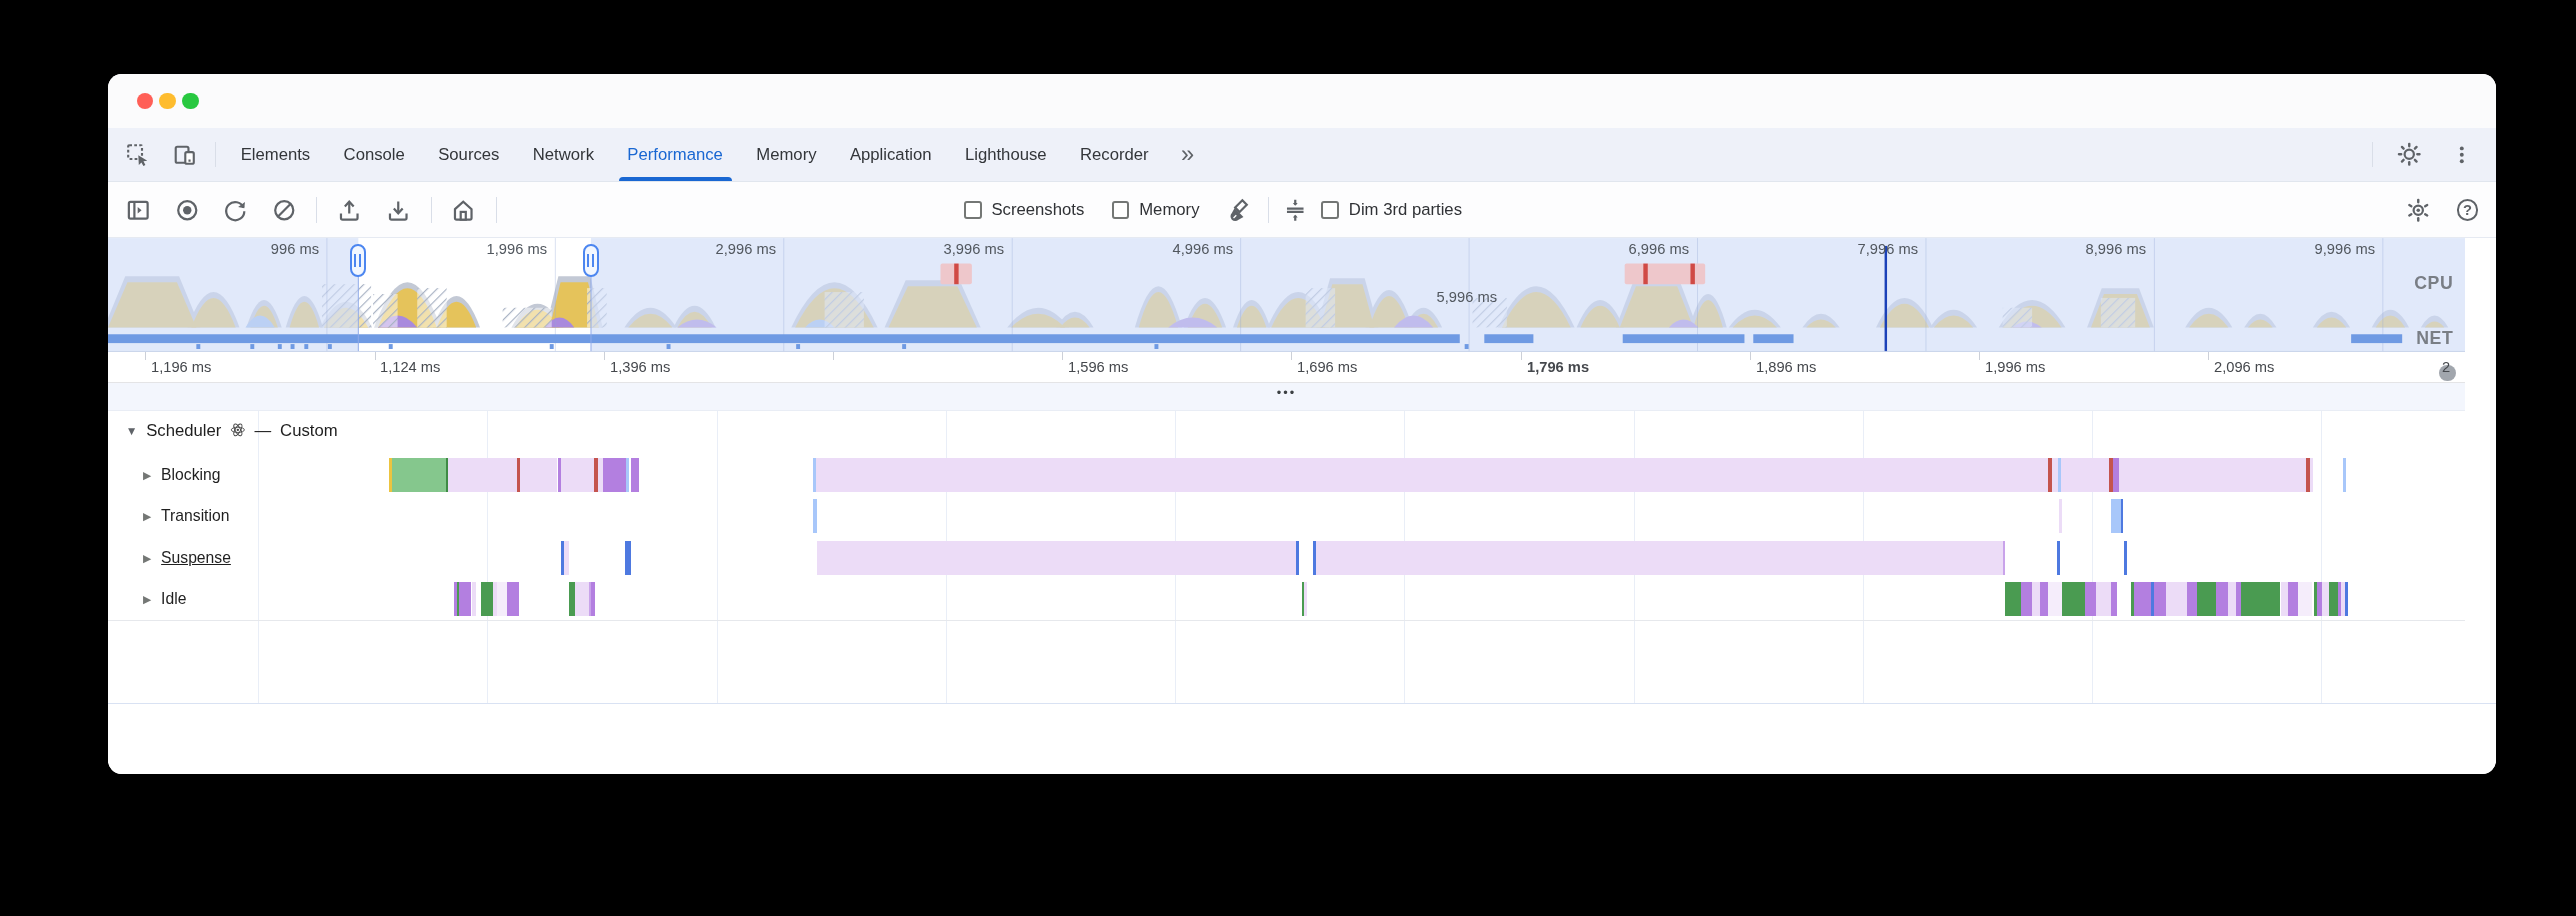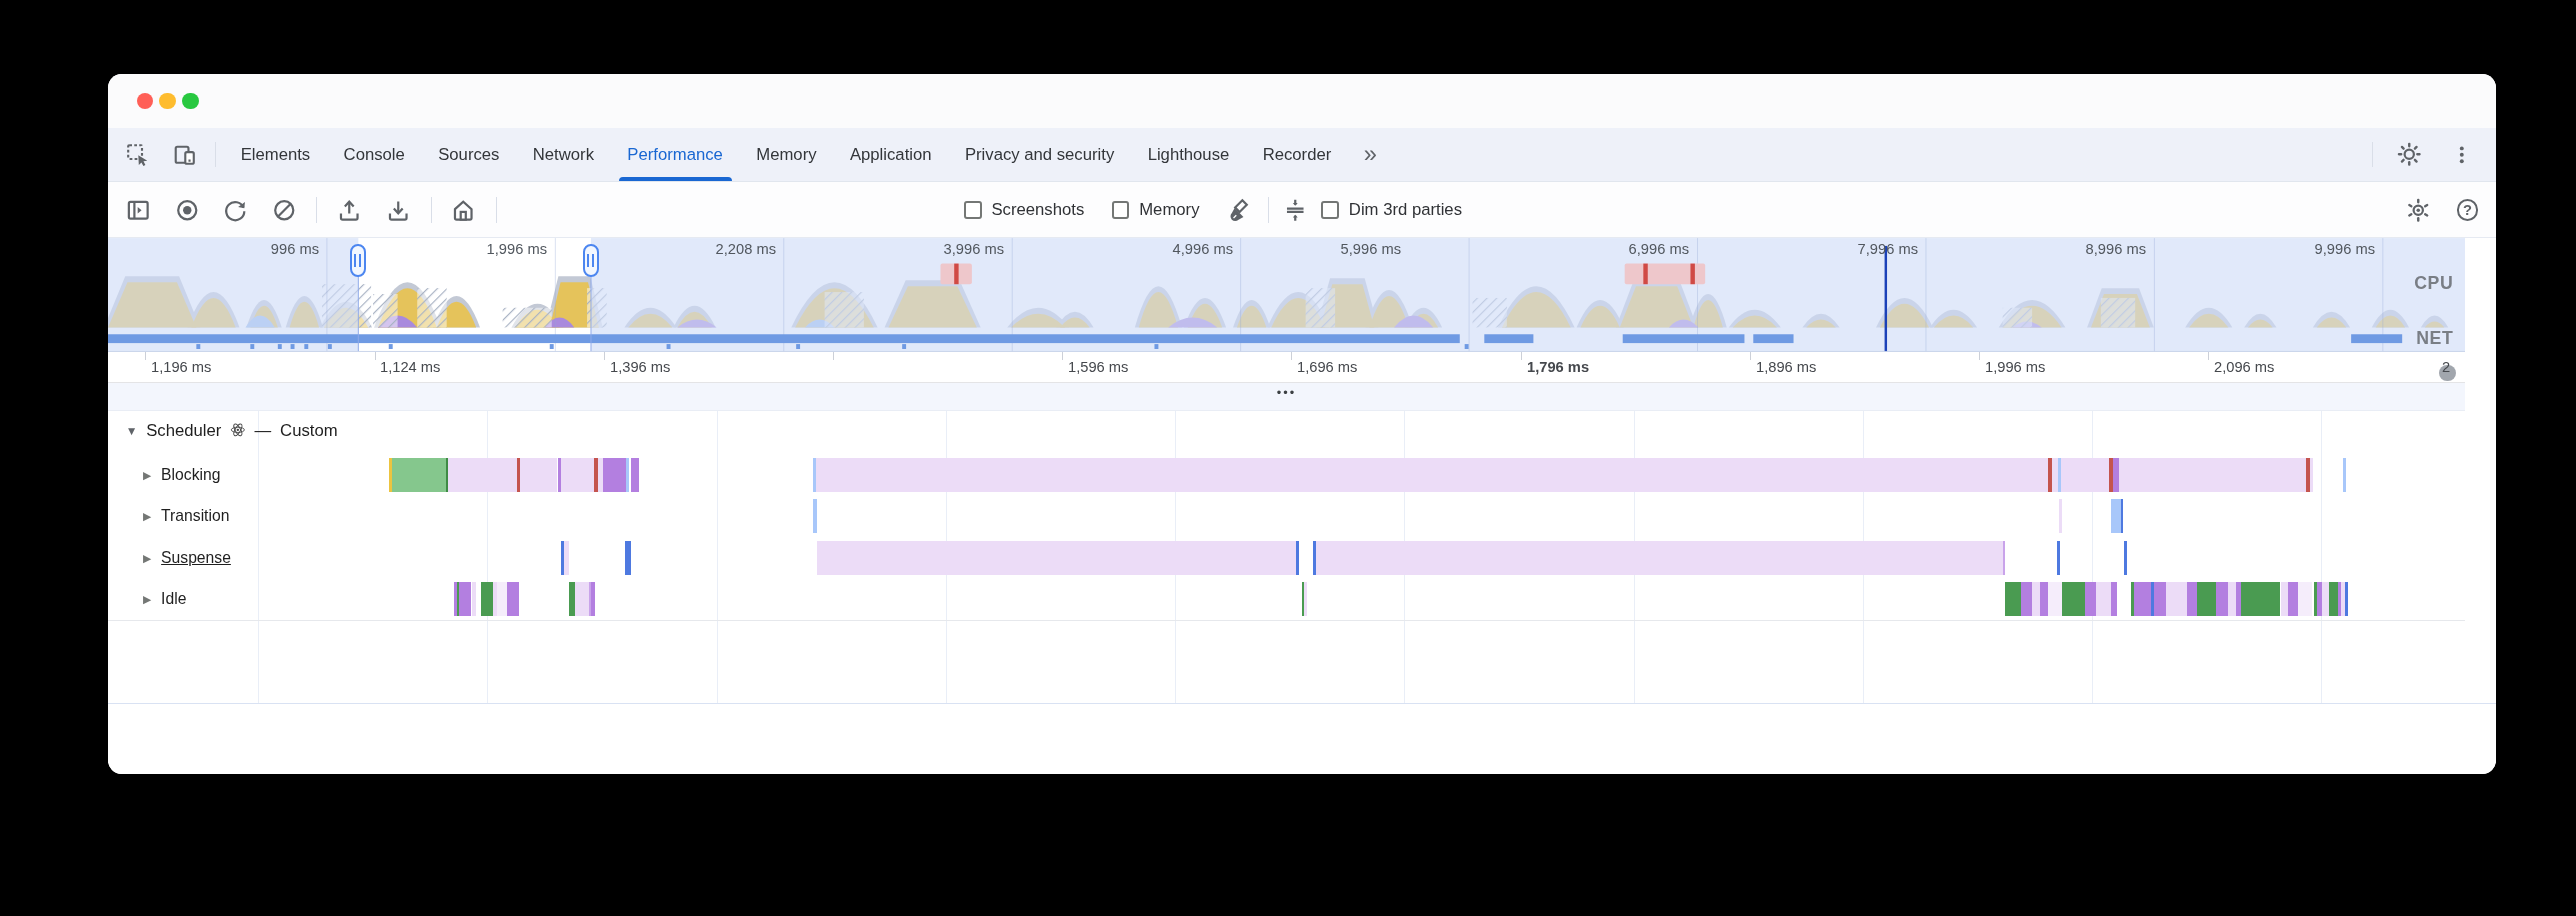--- a/index.html
+++ b/index.html
@@ -94,21 +94,20 @@
       <span class="vsep"></span>
     </div>
     <div id="tab-strip">
         <div class="tab">Elements</div>
         <div class="tab">Console</div>
         <div class="tab">Sources</div>
         <div class="tab">Network</div>
         <div class="tab selected">Performance</div>
         <div class="tab">Memory</div>
         <div class="tab">Application</div>
-        <div class="tab">Privacy and security</div>
         <div class="tab">Lighthouse</div>
         <div class="tab">Recorder</div>
       </div>
     <div class="more-tabs">»</div>
     <div class="tabbar-right">
       <span class="vsep"></span>
       <span class="icon-btn">
         <svg width="26.5" height="26.5" viewBox="0 0 24 24">
             <circle cx="12" cy="12" r="4.2"></circle>
             <g fill="#5f6368" stroke="none">
@@ -373,24 +372,24 @@
           <rect x="1066" y="108" width="4" height="5" fill="#6f9ae3"></rect>
           <rect x="1382" y="108" width="4" height="5" fill="#6f9ae3"></rect>
           <line x1="255" y1="6" x2="255" y2="116" stroke="#8fa9ea" stroke-width="1"></line>
           <line x1="492" y1="6" x2="492" y2="116" stroke="#8fa9ea" stroke-width="1"></line>
           <rect x="1809.75" y="8" width="2.5" height="108" fill="#1b41b8"></rect>
           <line x1="0" y1="115.5" x2="2401" y2="115.5" stroke="#c9d4ea" stroke-width="1"></line>
         </svg></div>
     <div id="ov-labels">
         <div class="ov-label" style="left: 64px;">996 ms</div>
         <div class="ov-label" style="left: 292px;">1,996 ms</div>
-        <div class="ov-label" style="left: 521px;">2,208 ms</div>
+        <div class="ov-label" style="left: 521px;">2,996 ms</div>
         <div class="ov-label" style="left: 749px;">3,996 ms</div>
         <div class="ov-label" style="left: 978px;">4,996 ms</div>
-        <div class="ov-label" style="left: 1146px;">5,996 ms</div>
+        <div class="ov-label" style="left: 1242px; margin-top: 48px;">5,996 ms</div>
         <div class="ov-label" style="left: 1434px;">6,996 ms</div>
         <div class="ov-label" style="left: 1663px;">7,996 ms</div>
         <div class="ov-label" style="left: 1891px;">8,996 ms</div>
         <div class="ov-label" style="left: 2120px;">9,996 ms</div>
       </div>
     <div class="ov-side" style="top:35px">CPU</div>
     <div class="ov-side" style="top:90px">NET</div>
     <div class="handle" id="handle-left" style="left: 242px;">
         <i></i>
         <i></i>

